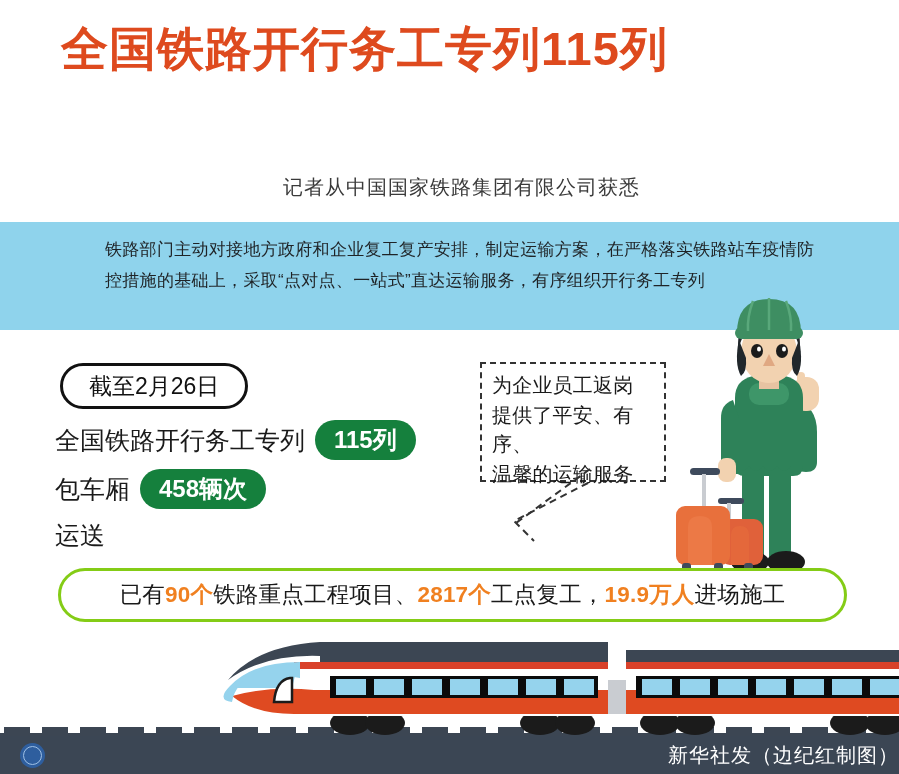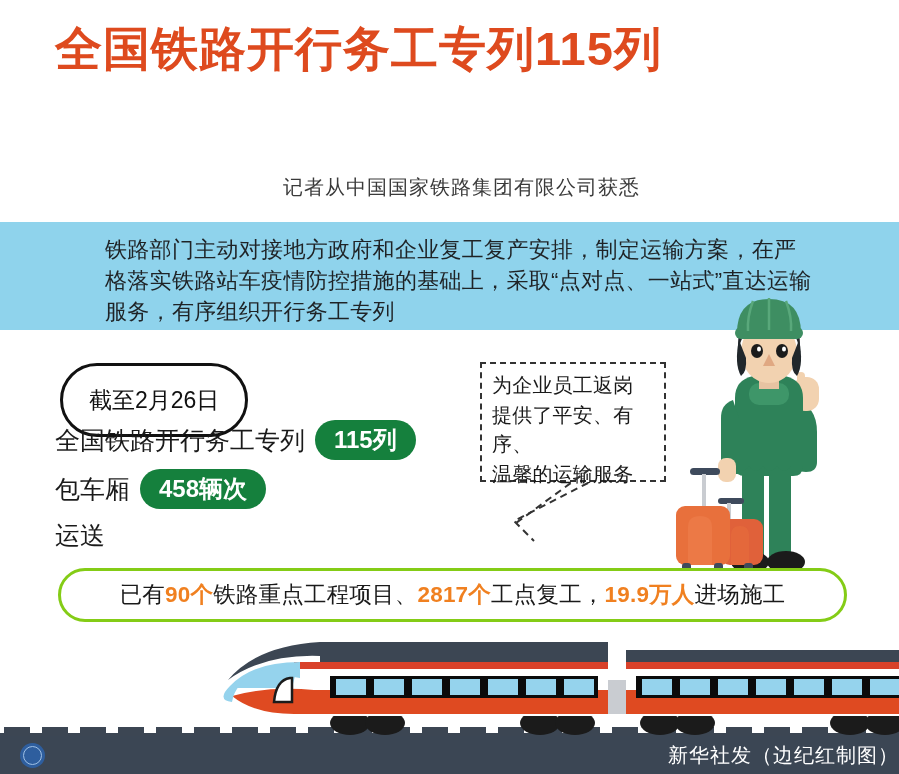--- a/index.html
+++ b/index.html
@@ -5,44 +5,44 @@
   html,body{margin:0;padding:0;}
   body{
     width:899px;height:774px;overflow:hidden;
     background:#ffffff;
     font-family:"Liberation Sans","DejaVu Sans",sans-serif;
     position:relative;
   }
   .stage{position:absolute;left:0;top:0;width:899px;height:774px;}
 
   
-  .title-block{position:absolute;left:0;top:20px;width:717px;text-align:center;}
+  .title-block{position:absolute;left:6px;top:20px;width:717px;text-align:center;}
   .title-line{
     color:#DE4A1E;font-weight:bold;font-size:47px;line-height:58px;
     letter-spacing:1px;white-space:nowrap;
   }
   .subtitle{
     position:absolute;left:12px;top:172px;width:899px;text-align:center;
     color:#3a3a3a;font-size:20px;line-height:30px;letter-spacing:1px;
   }
 
   
   .banner{
     position:absolute;left:0;top:222px;width:899px;height:108px;
     background:#8FD3EC;
   }
   .banner-text{
     position:absolute;left:105px;top:234px;width:710px;
-    color:#1f2326;font-size:22px;line-height:31px;letter-spacing:0.3px;
+    color:#1f2326;font-size:17px;line-height:31px;letter-spacing:0.3px;
   }
 
   
   .date-pill{
     position:absolute;left:60px;top:363px;
-    padding:20px 26px;border:3px solid #111;border-radius:40px;
+    padding:6px 26px;border:3px solid #111;border-radius:40px;
     background:#fff;color:#111;font-size:23px;line-height:28px;
     white-space:nowrap;
   }
 
   
   .stats{position:absolute;left:55px;top:420px;width:430px;}
   .stat-row{
     display:flex;align-items:center;
     margin-bottom:9px;white-space:nowrap;
   }

